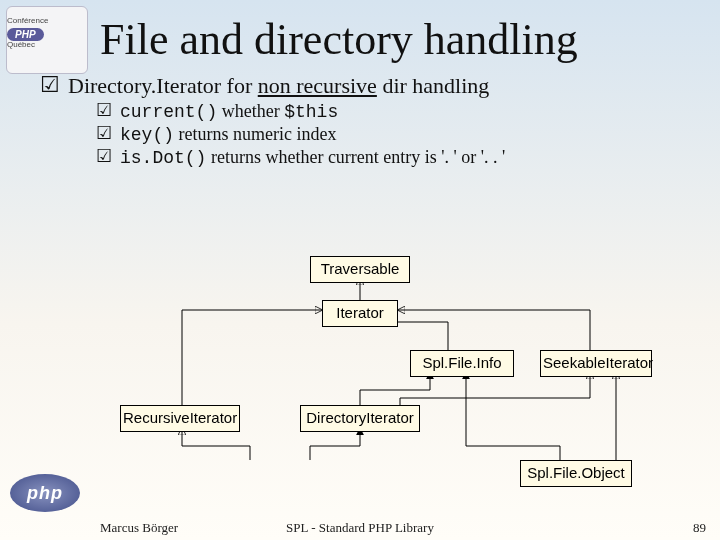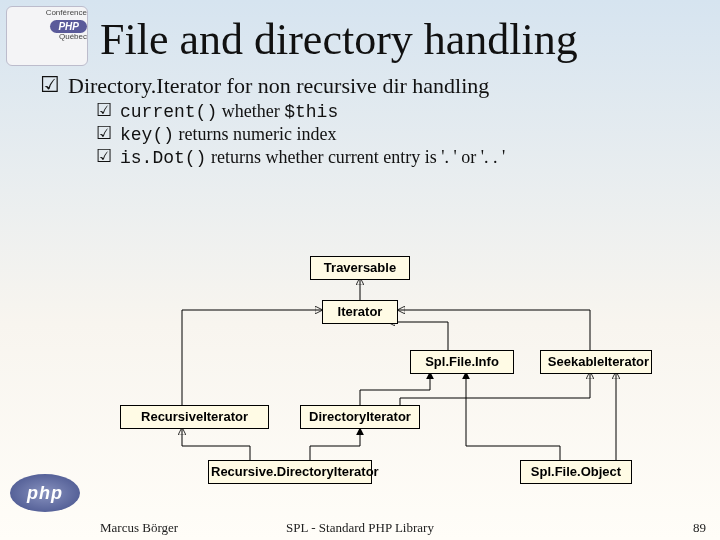--- a/index.html
+++ b/index.html
@@ -21,23 +21,23 @@
     position: absolute;
     top: 6px;
     left: 6px;
     width: 80px;
     height: 56px;
     background: #f4f4f6;
     border: 1px solid #bcbccc;
     border-radius: 6px;
     font-size: 8px;
     color: #444;
-    text-align: right;
+    text-align: left;
     line-height: 1.1;
-    padding-top: 2px;
+    padding-top: 10px;
   }
   .logo-conf .php-badge {
     display: inline-block;
     background: #5a5a9a;
     color: #fff;
     font-weight: bold;
     font-style: italic;
     border-radius: 10px;
     padding: 1px 8px;
     margin-top: 2px;
@@ -77,20 +77,21 @@
     color: #111;
   }
   .check {
     font-family: Arial, sans-serif;
     font-size: 22px;
     width: 28px;
     flex: none;
     line-height: 1.1;
   }
   .under {
+    text-decoration: underline;
     text-align: right;
   }
   .sub-list {
     padding-left: 96px;
     padding-right: 20px;
     font-family: Georgia, "Times New Roman", serif;
     font-size: 18px;
     color: #111;
   }
   .sub-item {
@@ -111,27 +112,26 @@
     left: 0;
     top: 250px;
     width: 720px;
     height: 240px;
   }
   .node {
     position: absolute;
     background: #fffbe5;
     border: 1px solid #000;
     font-family: Arial, sans-serif;
-    font-size: 13px;
+    font-size: 15px;
     color: #000;
     text-align: center;
     padding: 4px 2px;
     box-sizing: border-box;
     line-height: 1.1;
-    font-weight: bold;
   }
   svg.edges {
     position: absolute;
     left: 0; top: 0;
     width: 720px;
     height: 240px;
     overflow: visible;
   }
   
   .footer {
@@ -233,23 +233,22 @@
       <line x1="560" y1="196" x2="466" y2="196" stroke="#000"></line>
       <line x1="466" y1="196" x2="466" y2="122" stroke="#000" marker-end="url(#arrowf)"></line>
 
       <line x1="616" y1="210" x2="616" y2="122" stroke="#000" marker-end="url(#arrow)"></line>
     </svg>
 
     <div class="node" style="left:310px; top:6px;  width:100px;">Traversable</div>
     <div class="node" style="left:322px; top:50px; width:76px;">Iterator</div>
     <div class="node" style="left:410px; top:100px;width:104px;">Spl.File.Info</div>
     <div class="node" style="left:540px; top:100px;width:112px;text-align:right;">SeekableIterator</div>
-    <div class="node" style="left:120px; top:155px;width:149px;">RecursiveIterator</div>
+    <div class="node" style="left:120px; top:155px;width:120px;">RecursiveIterator</div>
     <div class="node" style="left:300px; top:155px;width:120px;">DirectoryIterator</div>
-    <div class="node" style="left:208px; top:210px;width:164px;">Recursive.DirectoryIterator</div>
     <div class="node" style="left:520px; top:210px;width:112px;">Spl.File.Object</div>
   </div>
 
   <div class="footer">
     <span class="author">Marcus Börger</span>
     <span class="mid">SPL - Standard PHP Library</span>
     <span class="page">89</span>
   </div>
 </div>
 

